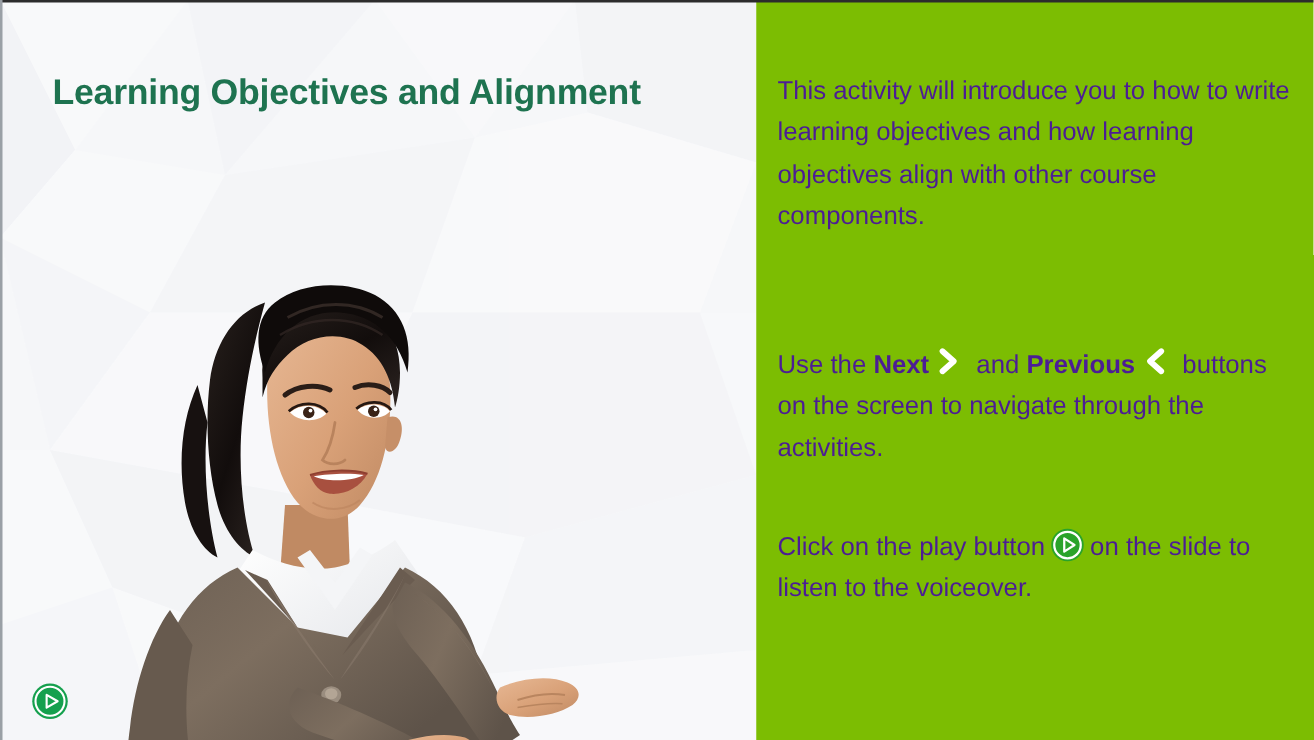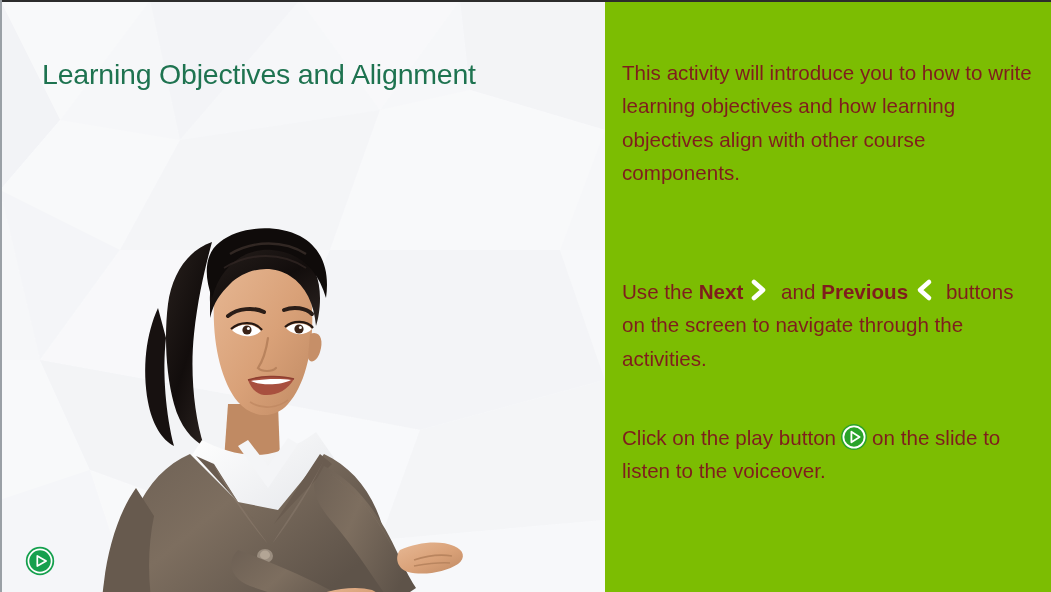--- a/index.html
+++ b/index.html
@@ -18,21 +18,21 @@
     position:absolute;left:0;top:0;width:605px;height:592px;
     background:#f7f8fa;
     overflow:hidden;
   }
   .poly-bg{position:absolute;left:0;top:0;width:605px;height:592px;}
 
   .slide-title{
     position:absolute;left:42px;top:58px;
     width:540px;
     font-size:28.5px;
-    font-weight:normal;
+    font-weight:bold;
     letter-spacing:-0.2px;
     color:#1e7350;
     line-height:1.15;
     white-space:nowrap;
   }
 
   
   .presenter{
     position:absolute;left:62px;top:158px;
     width:420px;height:434px;
@@ -45,21 +45,21 @@
     cursor:pointer;
   }
 
   
   .right-panel{
     position:absolute;left:605px;top:0;width:446px;height:592px;
     background:#7cbd02;
   }
   .rp-text{
     position:absolute;left:17px;right:12px;
-    color:#7f1d1d;
+    color:#4c1d95;
     font-size:20.6px;
     line-height:1.62;
   }
   .para-1{top:56px;}
   .para-2{top:275px;}
   .para-3{top:421px;}
   .rp-text b{font-weight:bold;}
 
   .chev{
     display:inline-block;

